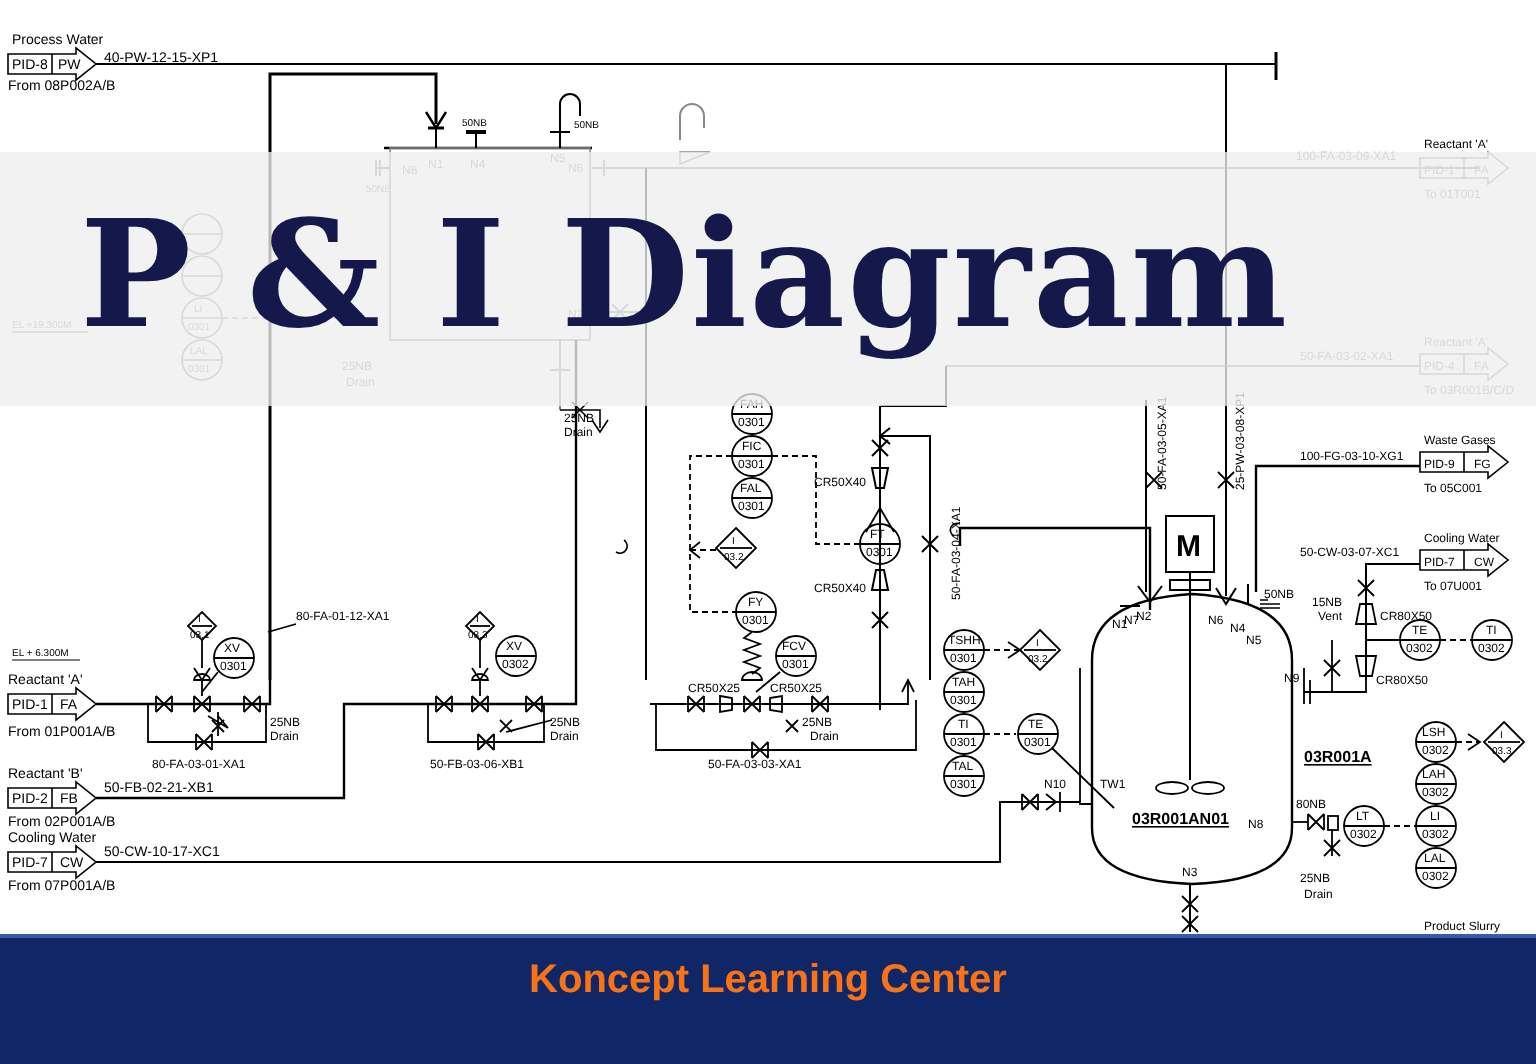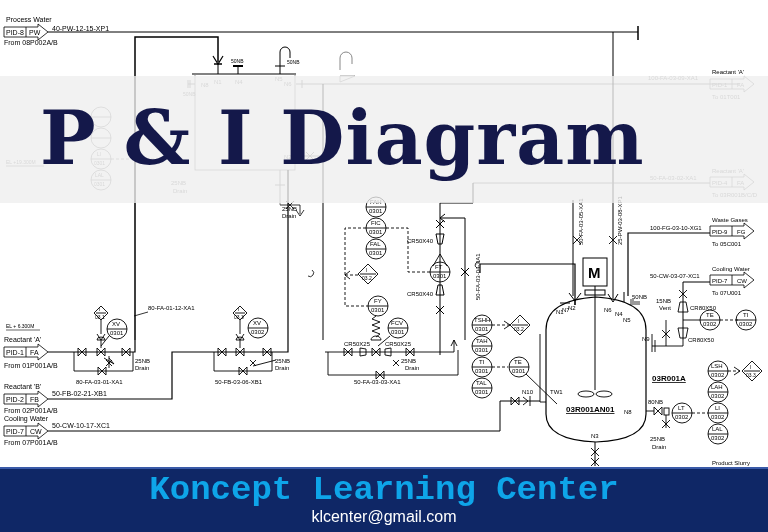--- a/index.html
+++ b/index.html
@@ -2,21 +2,21 @@
 <html><head>
 <meta charset="utf-8">
 <style>
   html, body { margin:0; padding:0; }
   body { width:768px; height:532px; overflow:hidden; background:#ffffff; position:relative; font-family:"Liberation Sans", sans-serif; }
   #canvas { position:absolute; left:0; top:0; width:768px; height:532px; }
   svg text { font-family:"Liberation Sans", sans-serif; }
   .overlay-band { position:absolute; left:0; top:76px; width:768px; height:127px; background:rgba(238,238,238,0.78); }
   .title { position:absolute; left:40px; top:98px; font-family:"DejaVu Serif", "Liberation Serif", serif; font-weight:bold; font-size:74px; line-height:80px; color:#14184a; letter-spacing:1px; white-space:nowrap;text-align:right; }
   .footer { position:absolute; left:0; top:467px; width:768px; height:65px; background:#0f2766; border-top:2px solid #3a5aa8; text-align:center; }
-  .footer-name { display:block; margin-top:5px; font-family:Liberation Mono, monospace; font-weight:bold; font-size:34px; color:#0ea5e9; line-height:32px; }
+  .footer-name { display:block; margin-top:5px; font-family:Liberation Sans, sans-serif; font-weight:bold; font-size:20px; color:#f97316; line-height:32px; }
   .footer-email { display:block; font-family:"Liberation Sans", sans-serif; font-size:16px; color:#ffffff; line-height:22px; }
 </style>
 </head>
 <body>
 
 <svg id="canvas" viewBox="0 0 768 532" xmlns="http://www.w3.org/2000/svg" font-size="7" fill="none" stroke="#000" stroke-width="1">
 
   <g>
     <text x="6" y="22" fill="#000" stroke="none">Process Water</text>
     <path d="M4 27 H38 V24 L48 32 L38 40 V37 H4 Z" stroke-width="0.8"></path>
@@ -432,14 +432,13 @@
   </g>
 
   <text x="712" y="465" fill="#000" stroke="none" font-size="6">Product Slurry</text>
 </svg>
 
 <div class="overlay-band"></div>
 <div class="title">P &amp; I Diagram</div>
 
 <div class="footer">
   <span class="footer-name">Koncept Learning Center</span>
-  <span class="footer-email">klcenter@gmail.com</span>
 </div>
 
 </body></html>

